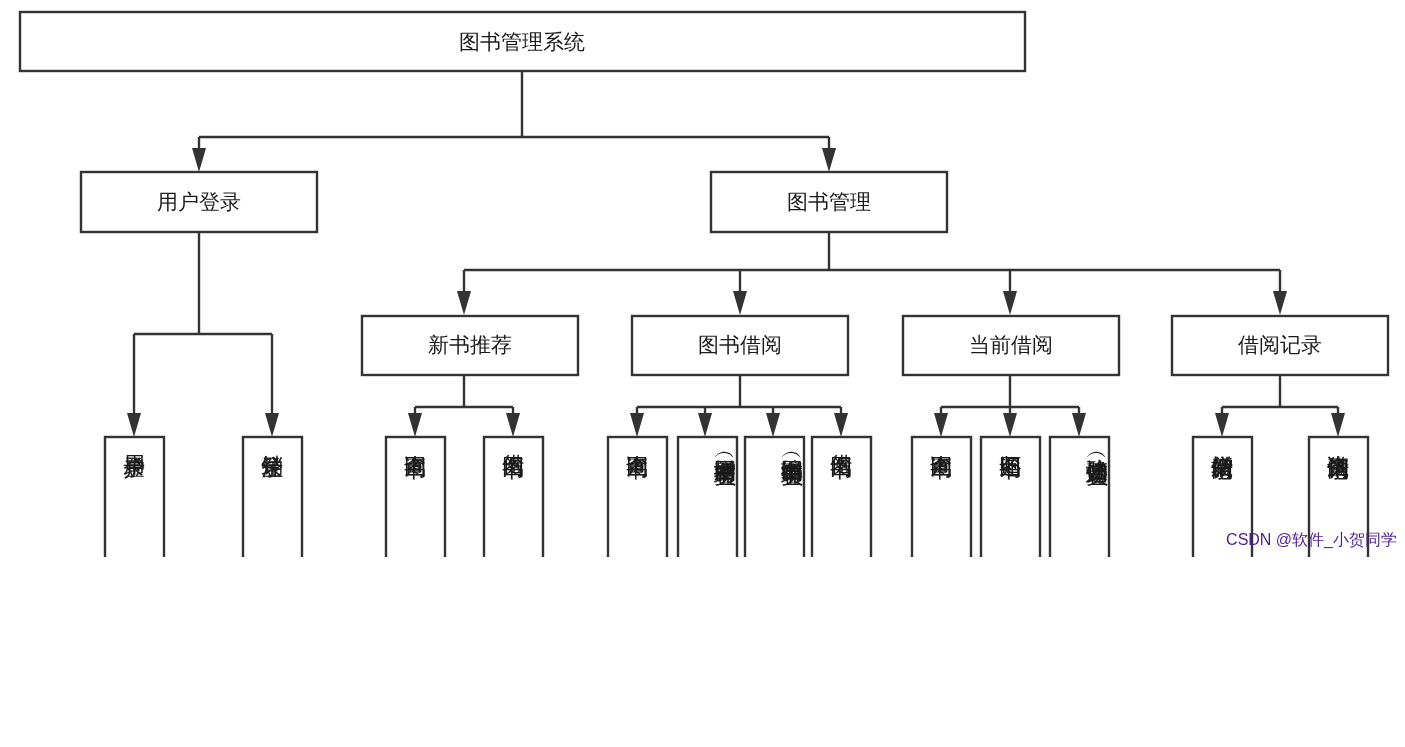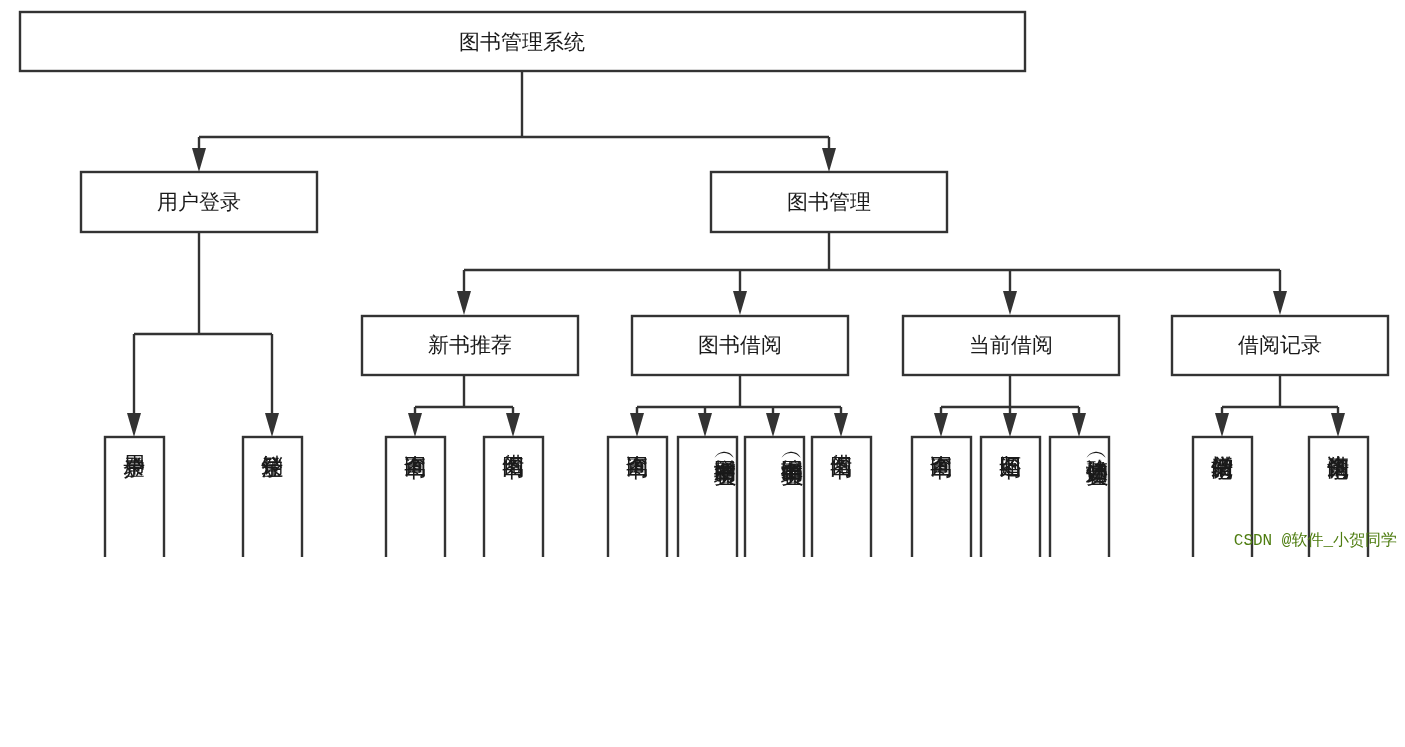--- a/index.html
+++ b/index.html
@@ -59,23 +59,23 @@
     display: flex;
     align-items: center;
     justify-content: flex-start;
     white-space: nowrap;
     pointer-events: none;
   }
   .watermark {
     position: absolute;
     right: 8px;
     bottom: 6px;
-    font-family: Liberation Mono, monospace;
+    font-family: Liberation Sans, sans-serif;
     font-size: 16px;
-    color: #4d7c0f;
+    color: #4c1d95;
     white-space: nowrap;
   }
 </style>
 </head>
 <body>
 
 <div id="diagram-root">
 
   <svg class="flow" viewBox="0 0 1405 747">
 

